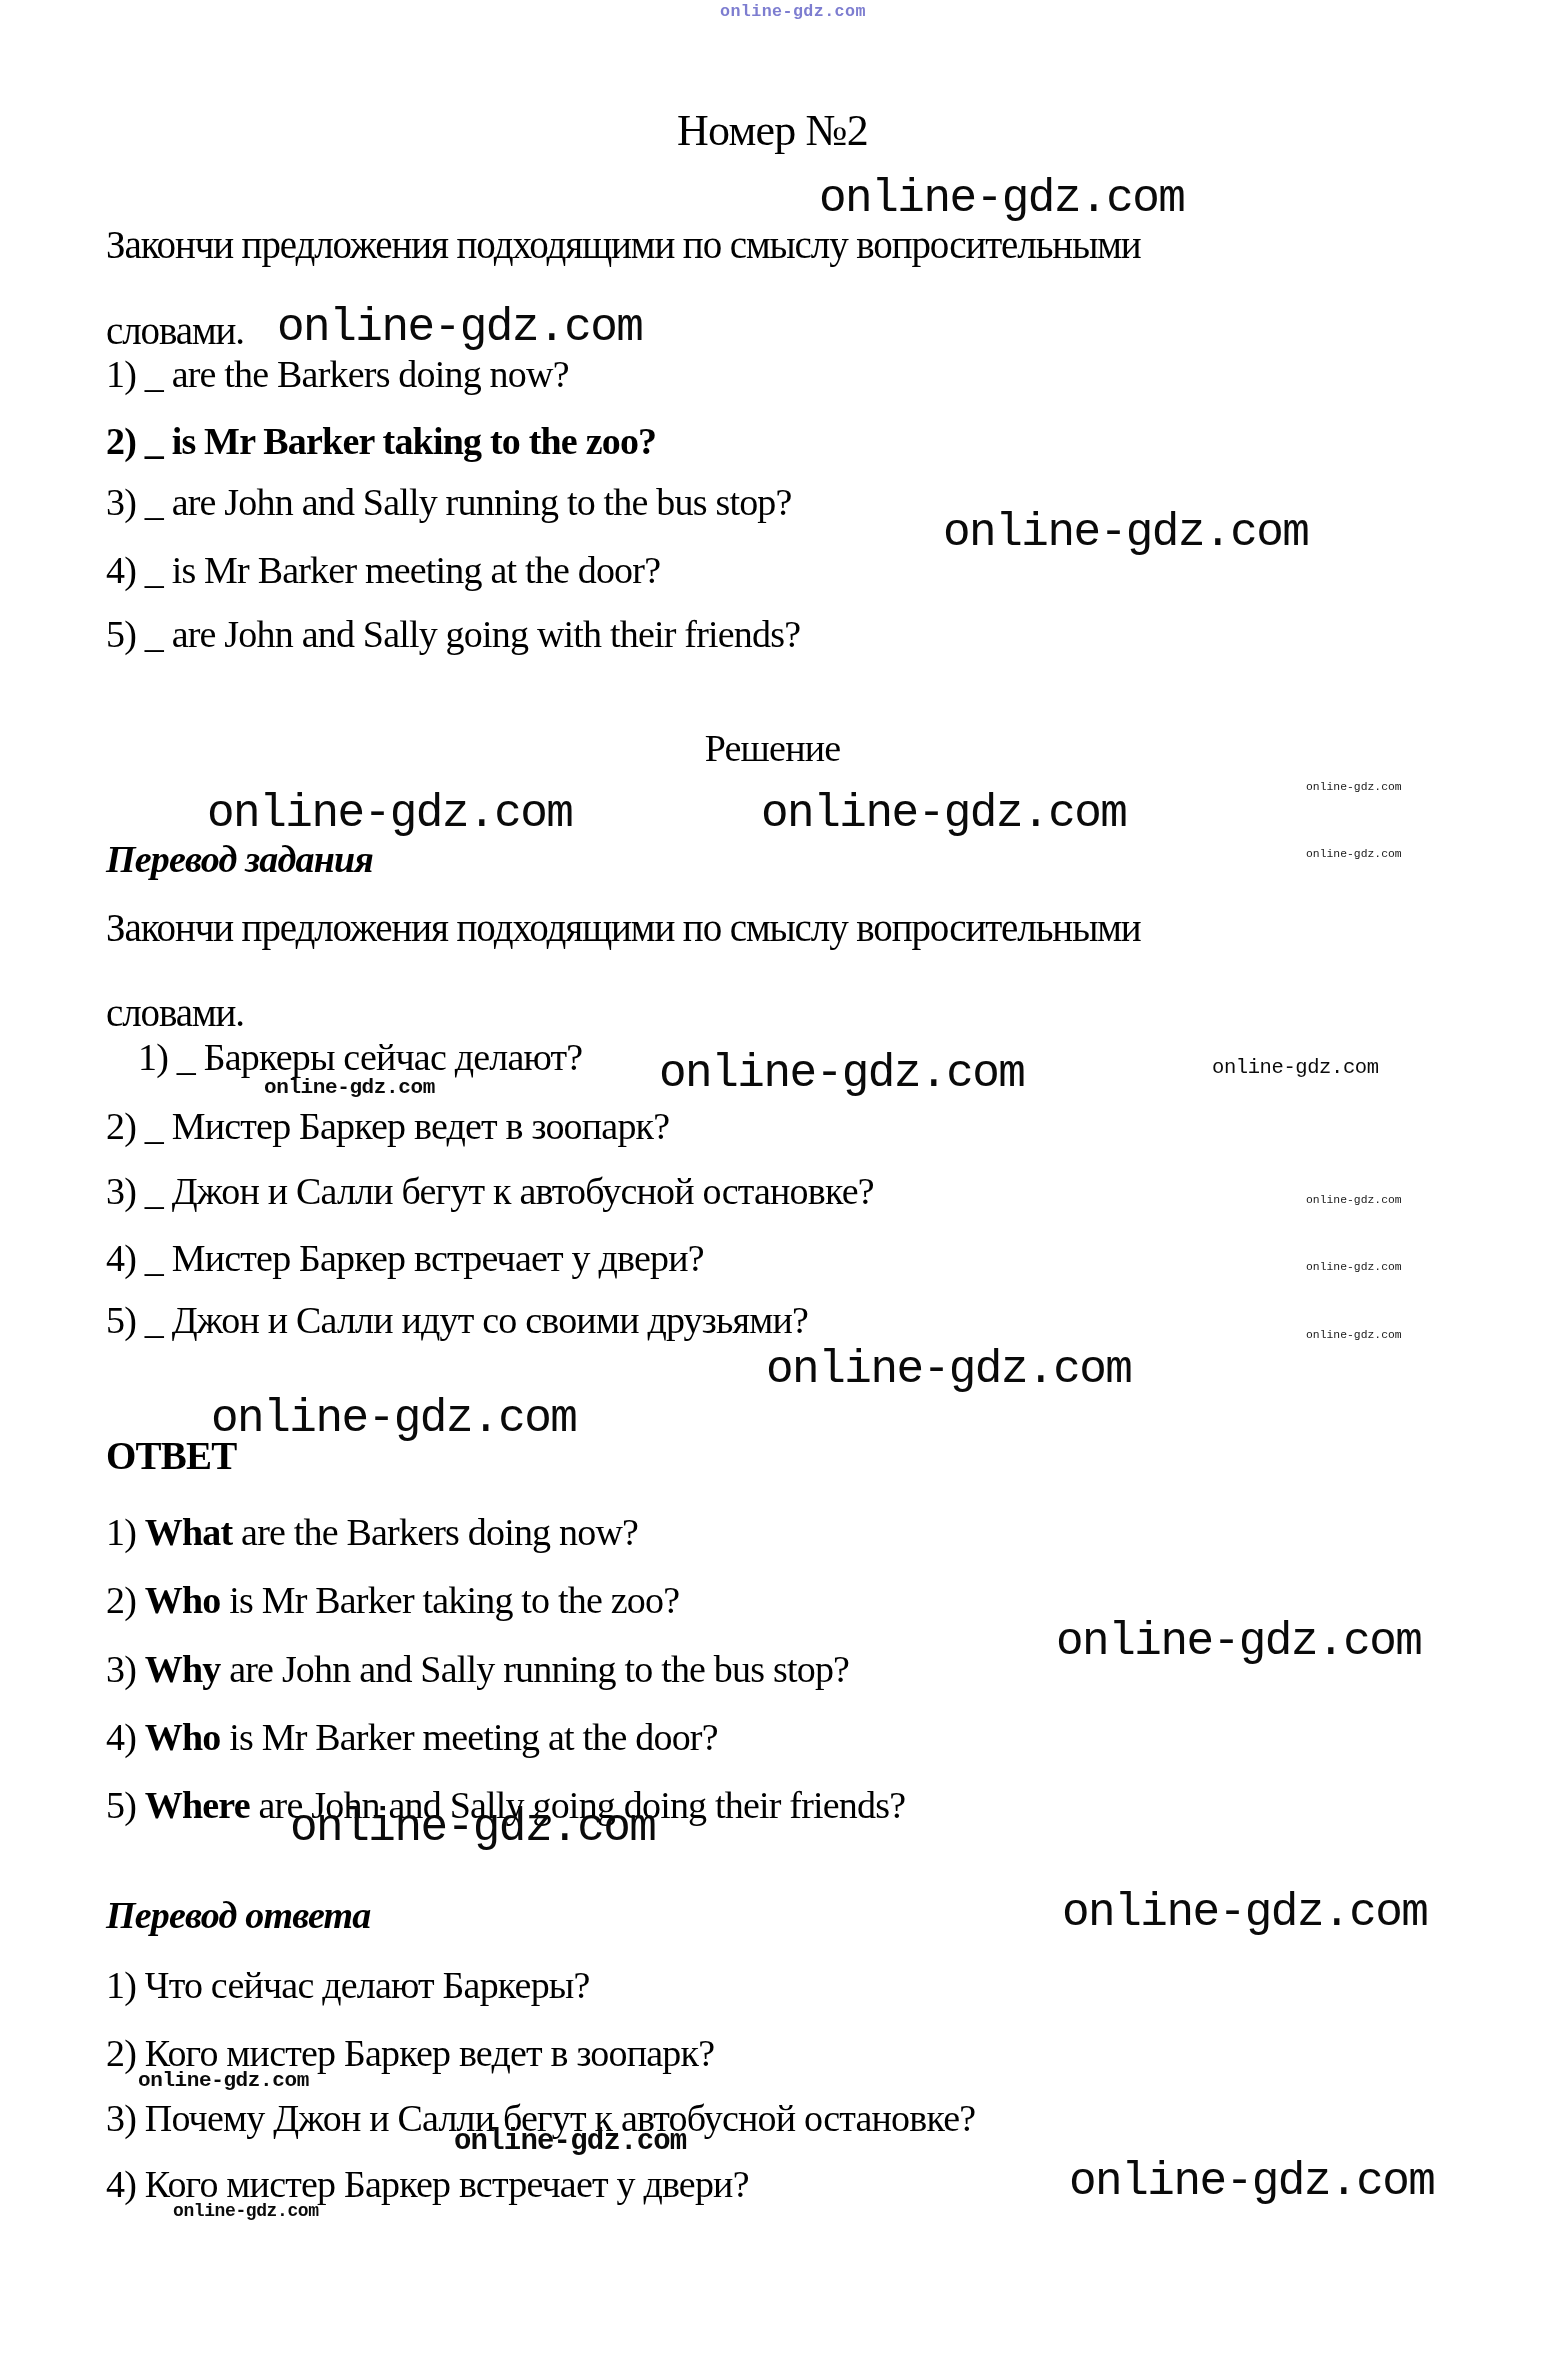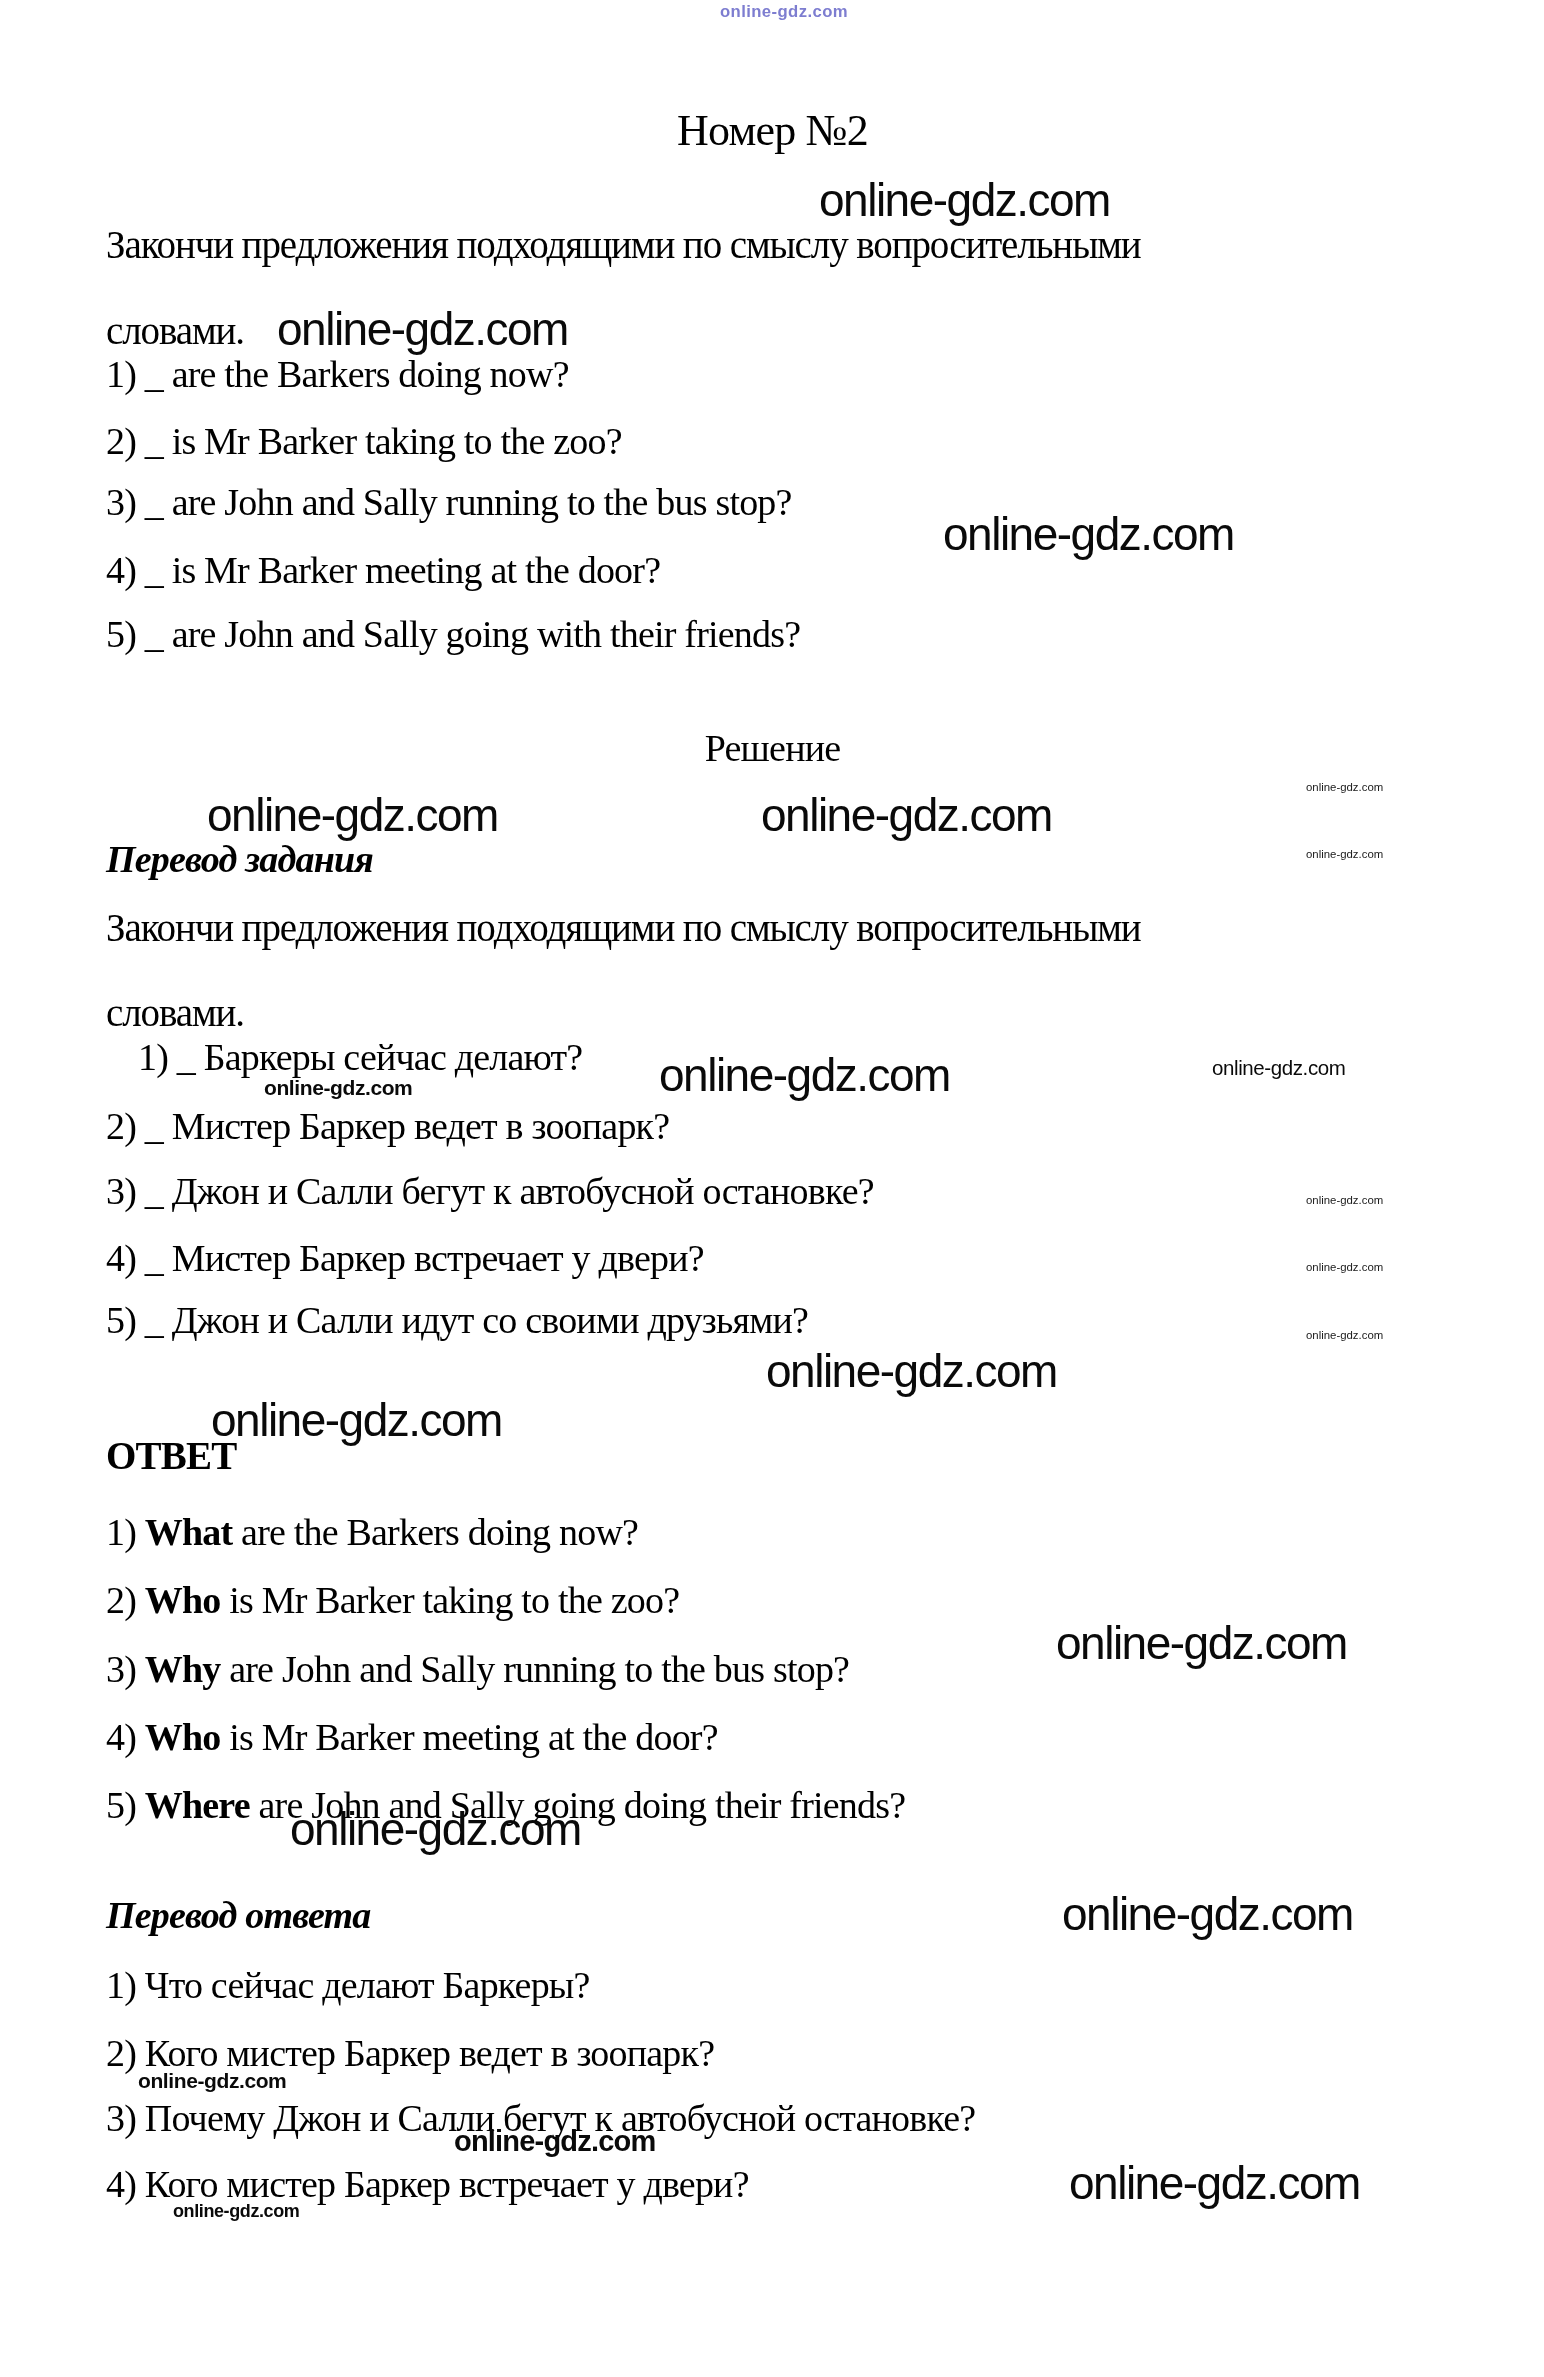--- a/index.html
+++ b/index.html
@@ -7,21 +7,21 @@
     position: relative;
     width: 1545px;
     height: 2377px;
     background: #ffffff;
     overflow: hidden;
     font-family: "Liberation Serif", serif;
     color: #000000;
   }
   .abs { position: absolute; white-space: nowrap; }
   .serif { font-family: "Liberation Serif", serif; letter-spacing: -0.8px; }
-  .sans  { font-family: Liberation Sans, sans-serif; }
+  .sans  { font-family: Liberation Mono, monospace; }
   .title { font-size: 44px; width: 100%; text-align: center; letter-spacing: -0.8px; }
   .heading-center { font-size: 38px; width: 100%; text-align: center; letter-spacing: -0.8px; }
   .heading-bi { font-size: 38px; font-weight: bold; font-style: italic; letter-spacing: -0.8px; }
   .heading-b { font-size: 39px; font-weight: bold; letter-spacing: -0.8px; }
   .body-line { font-size: 39px; letter-spacing: -1.1px; }
   .list-item { font-size: 38px; letter-spacing: -0.8px; }
   .wm-big   { font-size: 46px; letter-spacing: -1.5px; color: #0a0a0a; }
   .wm-med   { font-size: 29px; font-weight: bold; letter-spacing: -0.8px; color: #0a0a0a; }
   .wm-sbold { font-size: 21px; font-weight: bold; letter-spacing: -0.4px; color: #0a0a0a; }
   .wm-plain { font-size: 20.5px; letter-spacing: -0.4px; color: #0a0a0a; }
@@ -38,21 +38,21 @@
 
   <div class="abs serif title" style="left:0; top:105px;">Номер №2</div>
 
   <span class="abs sans wm-big" style="left:819px; top:173px;">online-gdz.com</span>
 
   <div class="abs serif body-line" style="left:106px; top:222px;">Закончи предложения подходящими по смыслу вопросительными</div>
   <div class="abs serif body-line" style="left:106px; top:308px;">словами.</div>
   <span class="abs sans wm-big" style="left:277px; top:302px;">online-gdz.com</span>
 
   <div class="abs serif list-item" style="left:106px; top:352px;"><span>1)</span> <span>_ are the Barkers doing now?</span></div>
-  <div class="abs serif list-item" style="left:106px; top:419px;"><span>2)</span> <span>_ is Mr Barker taking to the zoo?</span></div>
+  <div class="abs serif list-item" style="left:106px; top:419px;font-weight:bold;"><span>2)</span> <span>_ is Mr Barker taking to the zoo?</span></div>
   <div class="abs serif list-item" style="left:106px; top:480px;"><span>3)</span> <span>_ are John and Sally running to the bus stop?</span></div>
   <div class="abs serif list-item" style="left:106px; top:548px;"><span>4)</span> <span>_ is Mr Barker meeting at the door?</span></div>
   <div class="abs serif list-item" style="left:106px; top:612px;"><span>5)</span> <span>_ are John and Sally going with their friends?</span></div>
 
   <span class="abs sans wm-big" style="left:943px; top:507px;">online-gdz.com</span>
 
   <div class="abs serif heading-center" style="left:0; top:726px;">Решение</div>
 
   <span class="abs sans wm-big" style="left:207px; top:788px;">online-gdz.com</span>
   <span class="abs sans wm-big" style="left:761px; top:788px;">online-gdz.com</span>

